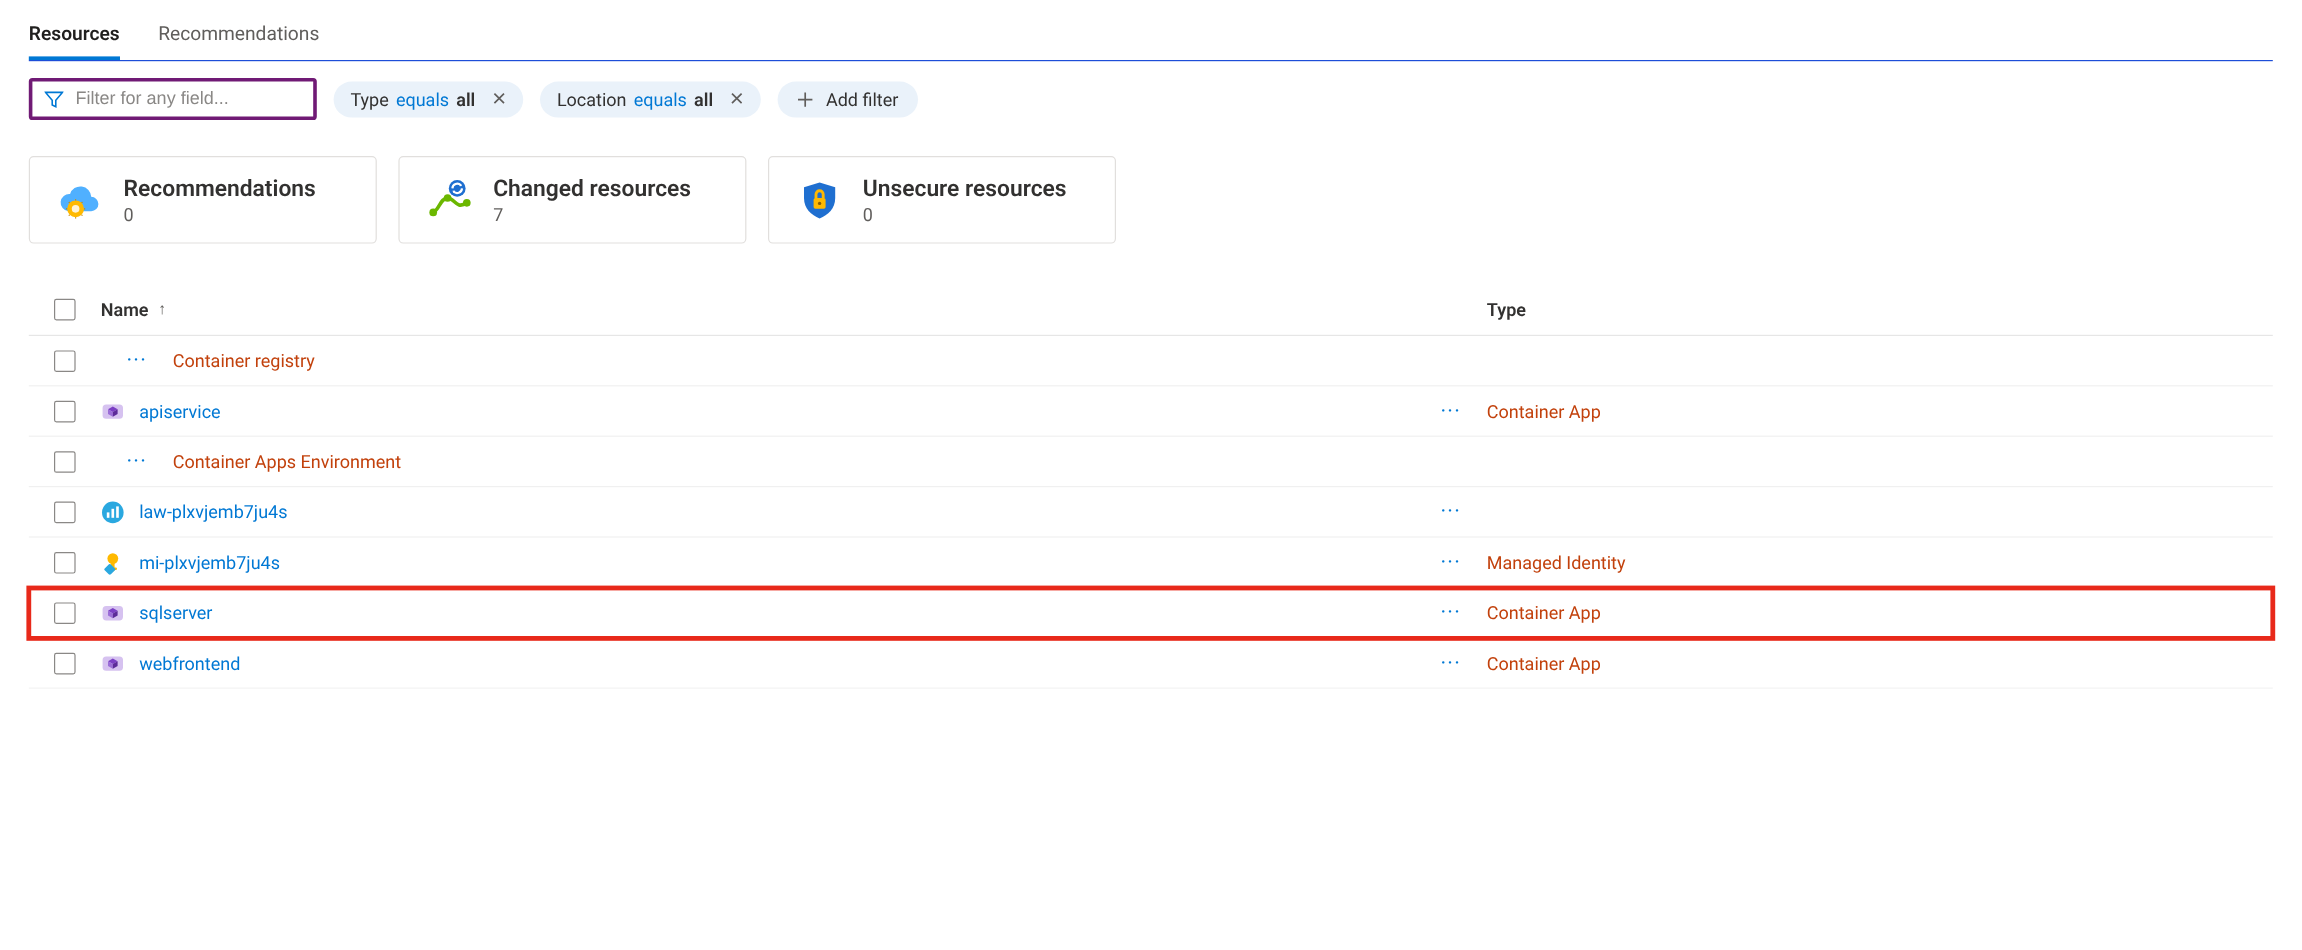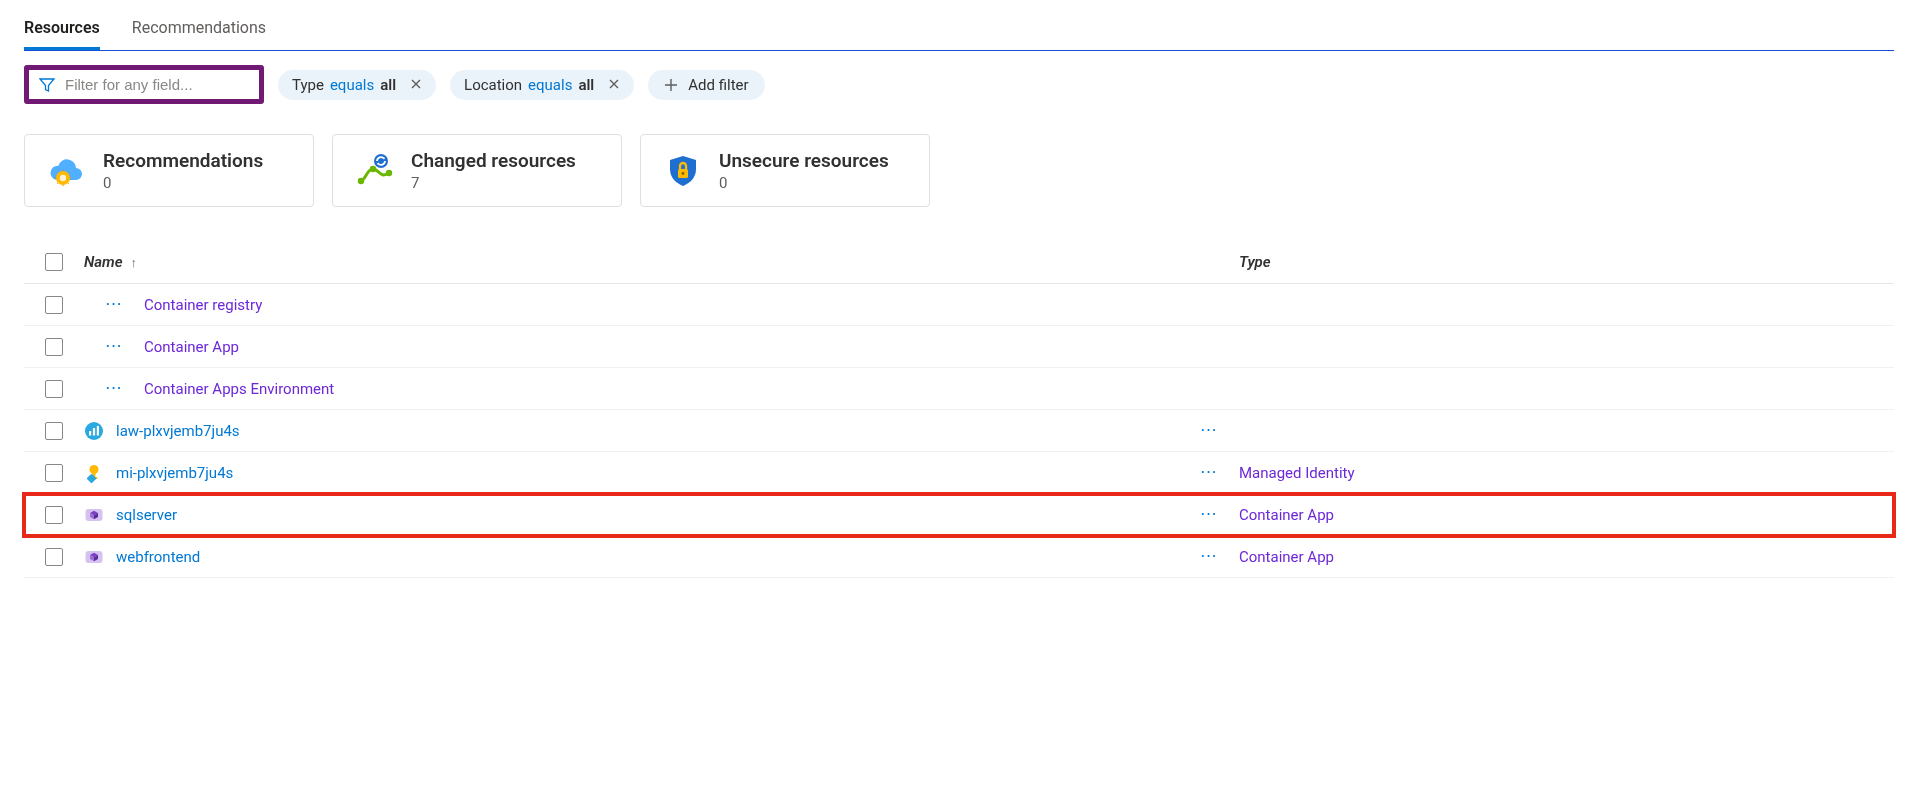--- a/index.html
+++ b/index.html
@@ -36,21 +36,21 @@
   
   .filter-row {
     display: flex;
     align-items: center;
     gap: 14px;
     margin-top: 14px;
   }
   .filter-input-wrap {
     display: flex;
     align-items: center;
-    border: 5px solid #701a75;
+    border: 3px solid #701a75;
     border-radius: 3px;
     padding: 5px 10px;
     width: 240px;
     background: #fff;
   }
   .filter-input-wrap input {
     border: none;
     outline: none;
     font-size: 15px;
     color: #323130;
@@ -131,21 +131,20 @@
   
   .table {
     margin-top: 36px;
     width: 100%;
   }
   .thead {
     display: flex;
     align-items: center;
     padding: 10px 0 12px 0;
     border-bottom: 1px solid #e6e6e6;
-    font-style: italic;
   }
   .col-check { width: 60px; display: flex; justify-content: center; }
   .col-name { flex: 0 0 1095px; display: flex; align-items: center; gap: 8px; }
   .col-actions { width: 60px; display: flex; justify-content: center; }
   .col-type { flex: 1; }
   .thead .th { font-weight: 600; font-size: 15px; }
   .sort-icon { font-size: 13px; color: #605e5c; }
 
   .checkbox {
     width: 18px;
@@ -183,21 +182,21 @@
     display: inline-flex;
     align-items: center;
     justify-content: center;
   }
   .more-icon {
     color: #0078d4;
     font-size: 18px;
     letter-spacing: 1px;
     cursor: pointer;
   }
-  .type-text { font-size: 15px; color: #6d28d9; }
+  .type-text { font-size: 15px; color: #c2410c; }
 </style>
 </head>
 <body>
 
 <div class="tabs">
   <div class="tab active">Resources</div>
   <div class="tab">Recommendations</div>
 </div>
 
 <div class="filter-row">
@@ -315,20 +314,33 @@
     <div class="col-actions">
       <span class="more-icon">···</span>
     </div>
     <div class="col-type">
       <span class="type-text">Container registry</span>
     </div>
   </div>
       <div class="trow">
     <div class="col-check">
       <div class="checkbox"></div>
+    </div>
+    <div class="col-name">
+      <span class="res-link">
+        <span class="res-icon">
+              <svg viewBox="0 0 20 20" width="20" height="20">
+    <rect x="1.5" y="4" width="17" height="12" rx="3" fill="#d6c2f0"></rect>
+    <path fill="#7b3fc4" d="M6 8l4-2.3L14 8l-4 2.3z"></path>
+    <path fill="#9b6dd7" d="M6 8v4l4 2.3V10.3z"></path>
+    <path fill="#5c2a99" d="M14 8v4l-4 2.3V10.3z"></path>
+  </svg>
+            </span>
+        <a href="#">apiservice</a>
+      </span>
     </div>
     <div class="col-actions">
       <span class="more-icon">···</span>
     </div>
     <div class="col-type">
       <span class="type-text">Container App</span>
     </div>
   </div>
       <div class="trow">
     <div class="col-check">

